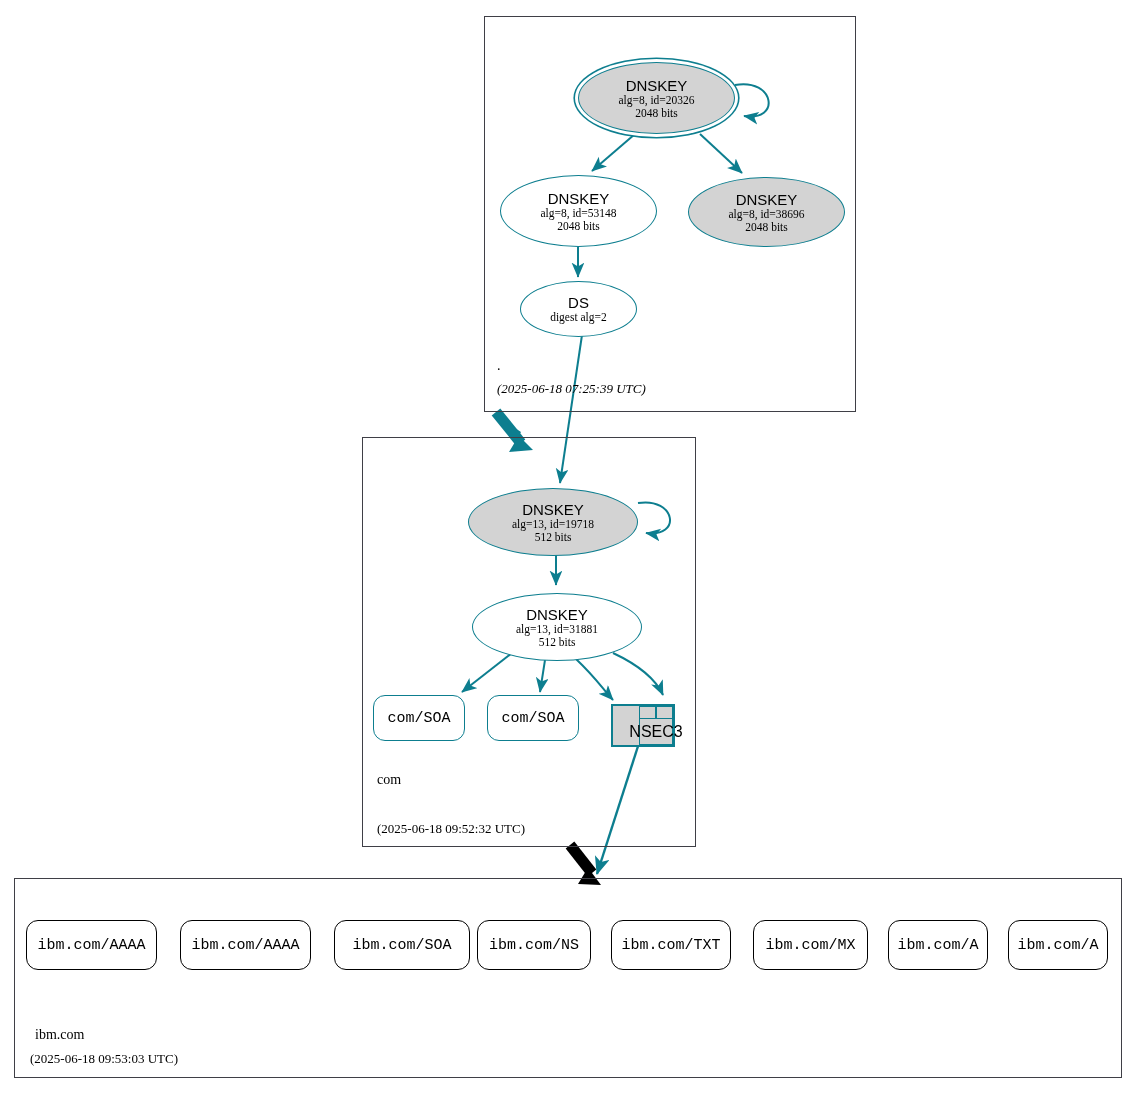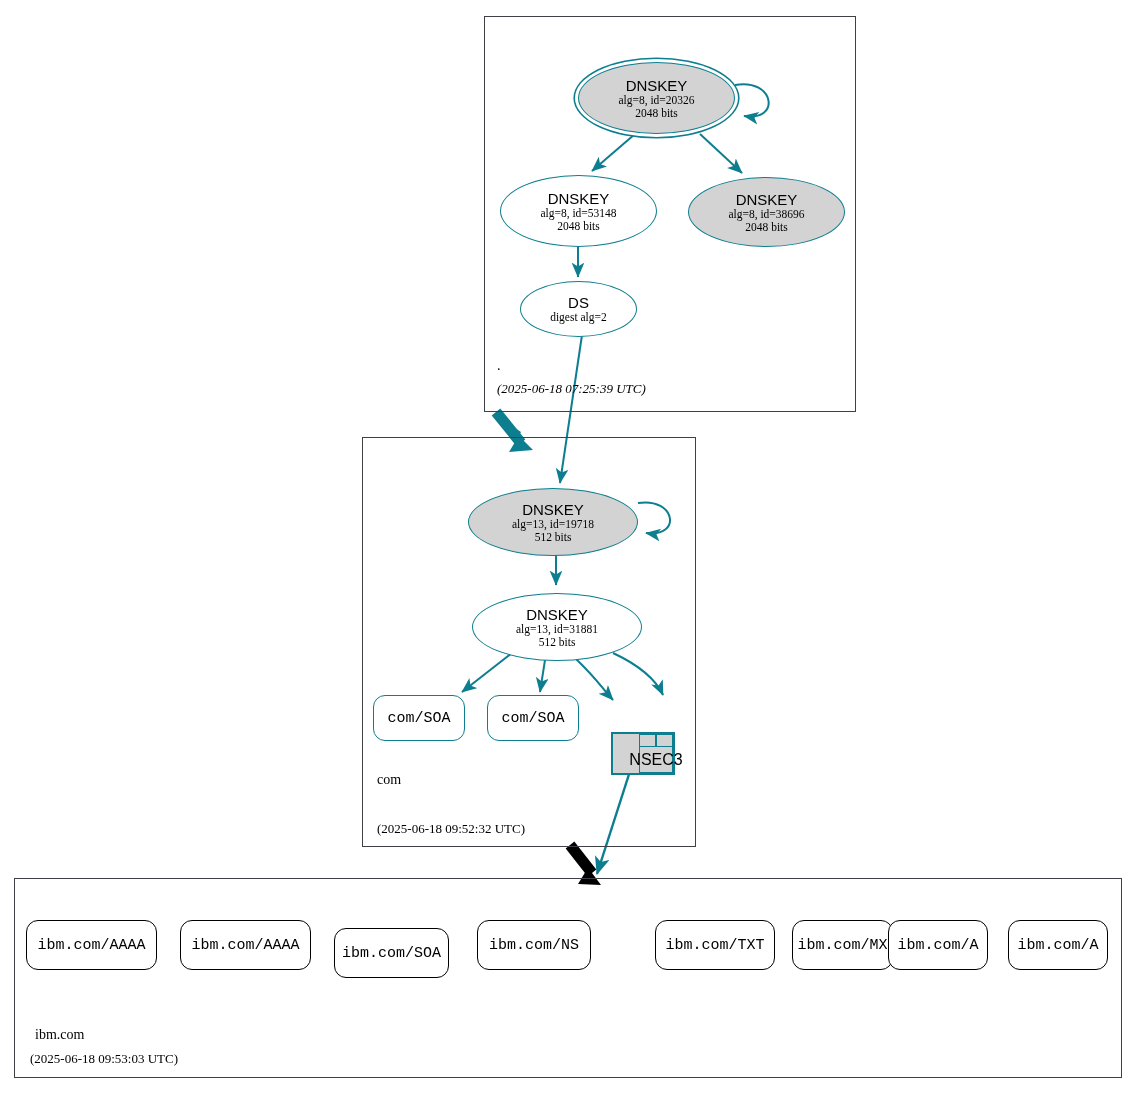--- a/index.html
+++ b/index.html
@@ -231,39 +231,39 @@
 <div class="node ellipse" style="left:472px; top:593px; width:170px; height:68px;">
   <div class="t1">DNSKEY</div>
   <div class="t2">alg=13, id=31881</div>
   <div class="t2">512 bits</div>
 </div>
 
 <div class="rrset" style="left:373px; top:695px; width:92px; height:46px;">com/SOA</div>
 
 <div class="rrset" style="left:487px; top:695px; width:92px; height:46px;">com/SOA</div>
 
-<div class="nsec3" style="left:611px; top:732px; width:64px; height:43px;padding-left:26px;">
+<div class="nsec3" style="left:611px; top:704px; width:64px; height:43px;padding-left:26px;">
   <div class="hdr">
     <div class="cell"></div>
     <div class="cell"></div>
   </div>
   <div class="body">NSEC3</div>
 </div>
 
 <div class="zone-box" style="left:14px; top:878px; width:1108px; height:200px;"></div>
 <div class="zone-label" style="left:35px; top:1027px;">ibm.com</div>
 <div class="zone-time" style="left:30px; top:1051px;">(2025-06-18 09:53:03 UTC)</div>
 
 <div class="rrset plain" style="left:26px; top:920px; width:131px; height:50px;">ibm.com/AAAA</div>
 
 <div class="rrset plain" style="left:180px; top:920px; width:131px; height:50px;">ibm.com/AAAA</div>
 
-<div class="rrset plain" style="left:334px; top:920px; width:115px; height:50px;margin-top:8px;">ibm.com/SOA</div>
+<div class="rrset plain" style="left:334px; top:920px; width:136px; height:50px;">ibm.com/SOA</div>
 
 <div class="rrset plain" style="left:477px; top:920px; width:114px; height:50px;">ibm.com/NS</div>
 
-<div class="rrset plain" style="left:611px; top:920px; width:120px; height:50px;margin-left:44px;">ibm.com/TXT</div>
-
-<div class="rrset plain" style="left:792px; top:920px; width:101px; height:50px;">ibm.com/MX</div>
+<div class="rrset plain" style="left:611px; top:920px; width:120px; height:50px;">ibm.com/TXT</div>
+
+<div class="rrset plain" style="left:753px; top:920px; width:115px; height:50px;">ibm.com/MX</div>
 
 <div class="rrset plain" style="left:888px; top:920px; width:100px; height:50px;">ibm.com/A</div>
 
 <div class="rrset plain" style="left:1008px; top:920px; width:100px; height:50px;">ibm.com/A</div>
 
 </body></html>

